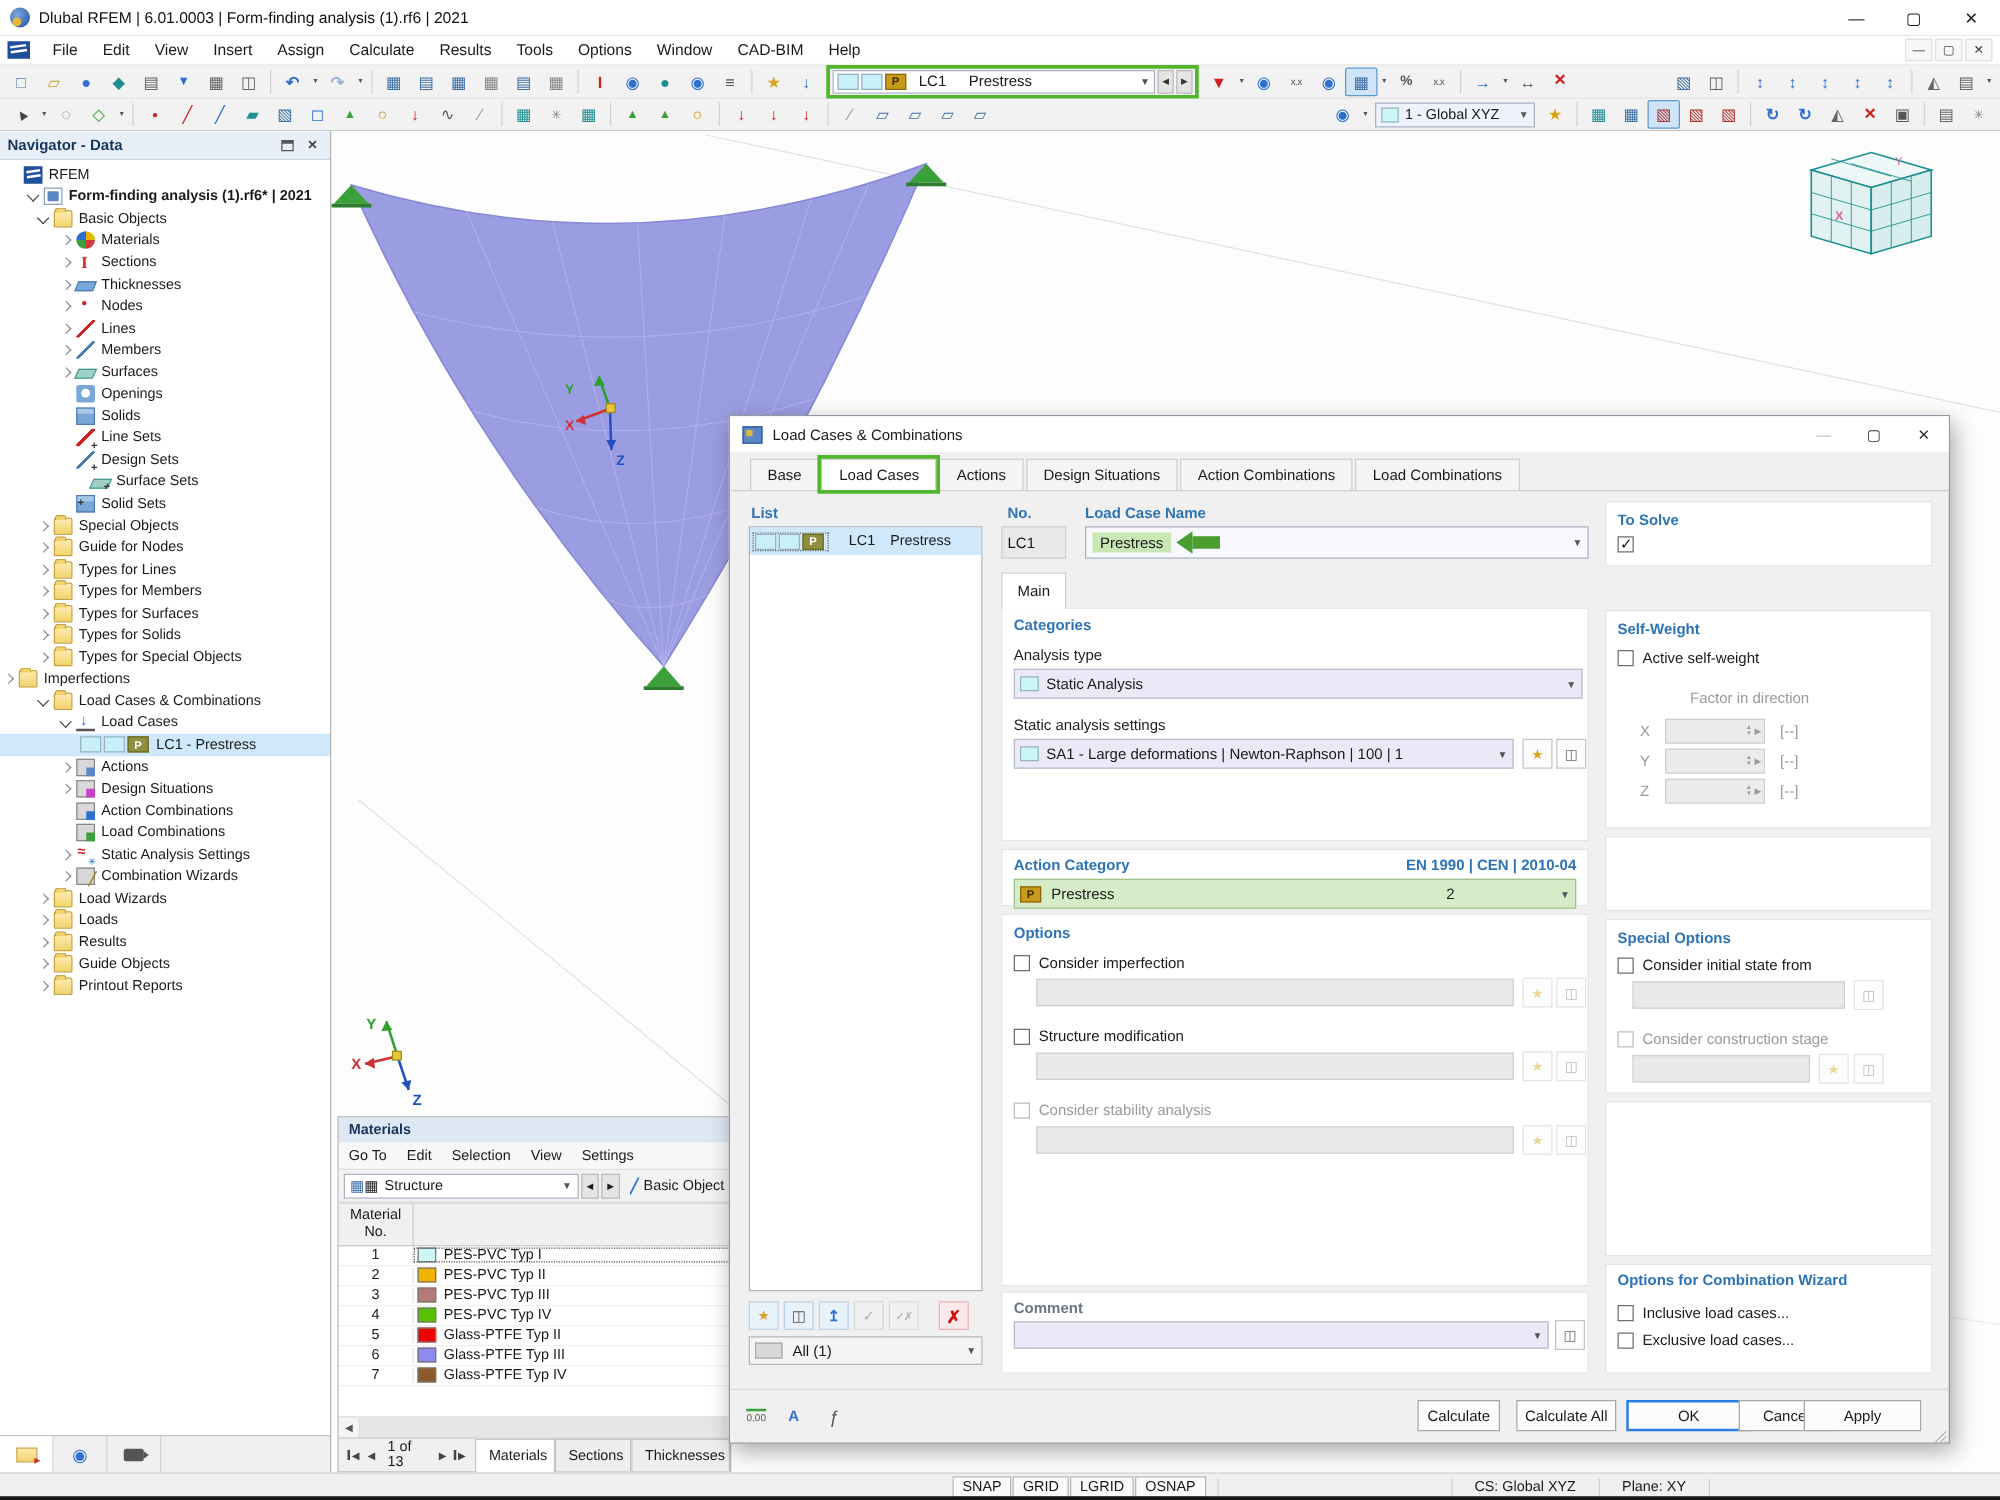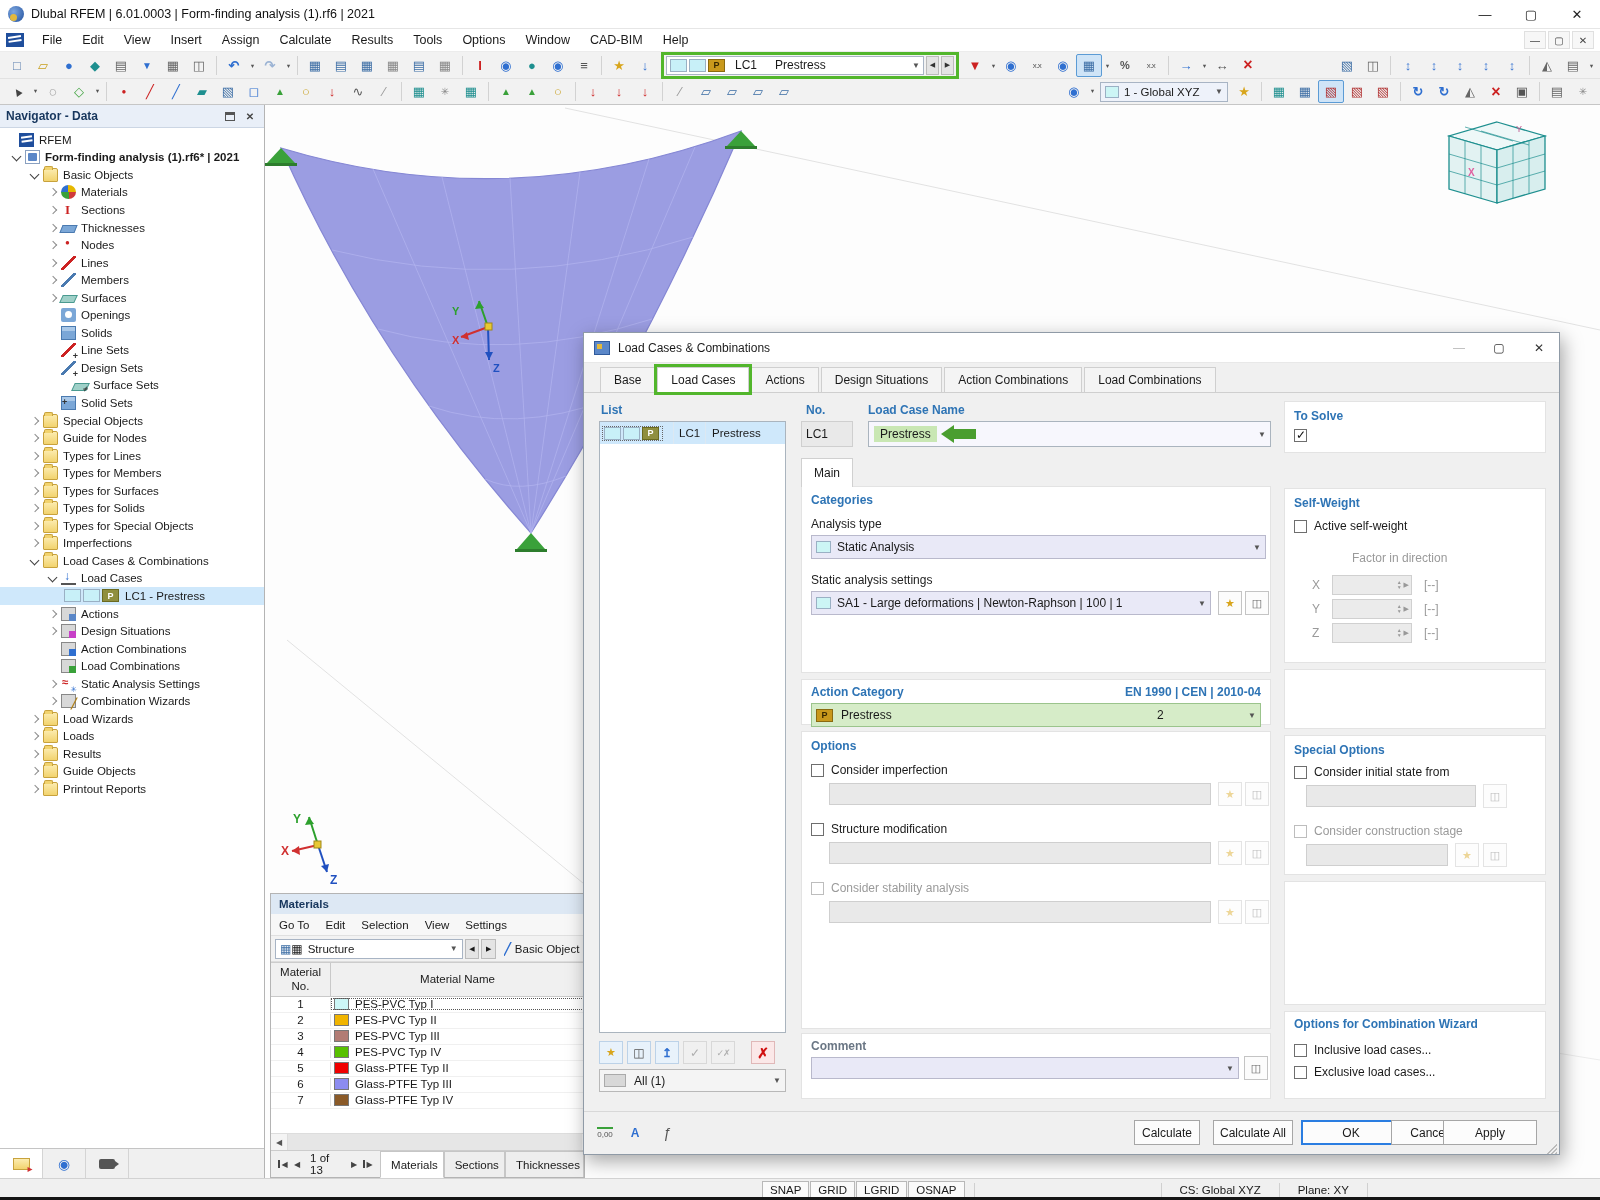--- a/index.html
+++ b/index.html
@@ -471,21 +471,21 @@
         <i class="float-ico"></i>
       </span>
     <span class="nav-hbtn">✕</span>
   </div>
   <div class="nav-tree">
     <div class="trow" style="padding-left:4px">
         <i class="chev"></i>
         <i class="ti ti-rfem"></i>
         <span>RFEM</span>
       </div>
-    <div class="trow bold" style="padding-left:10px">
+    <div class="trow bold" style="padding-left:20px">
         <i class="chev d"></i>
         <i class="ti ti-proj"></i>
         <span>Form-finding analysis (1).rf6* | 2021</span>
       </div>
     <div class="trow" style="padding-left:28px">
         <i class="chev d"></i>
         <i class="ti ti-folder"></i>
         <span>Basic Objects</span>
       </div>
     <div class="trow" style="padding-left:46px">
@@ -581,21 +581,21 @@
     <div class="trow" style="padding-left:28px">
         <i class="chev r"></i>
         <i class="ti ti-folder"></i>
         <span>Types for Solids</span>
       </div>
     <div class="trow" style="padding-left:28px">
         <i class="chev r"></i>
         <i class="ti ti-folder"></i>
         <span>Types for Special Objects</span>
       </div>
-    <div class="trow" style="padding-left:28px">
+    <div class="trow" style="">
         <i class="chev r"></i>
         <i class="ti ti-folder"></i>
         <span>Imperfections</span>
       </div>
     <div class="trow" style="padding-left:28px">
         <i class="chev d"></i>
         <i class="ti ti-folder"></i>
         <span>Load Cases &amp; Combinations</span>
       </div>
     <div class="trow" style="padding-left:46px">
@@ -701,21 +701,20 @@
       <span class="gl">╱</span>
       <span>Basic Objects</span>
     </div>
   </div>
   <div class="mtable">
     <div class="mth">
       <div class="c1">
           <div>Material</div>
           <div>No.</div>
         </div>
-      <div class="c2">Material Name</div>
     </div>
     <div class="mrow focus">
         <div class="c1">1</div>
         <div class="c2">
           <i class="msw sw-1"></i>
           <span>PES-PVC Typ I</span>
         </div>
       </div>
     <div class="mrow">
         <div class="c1">2</div>

